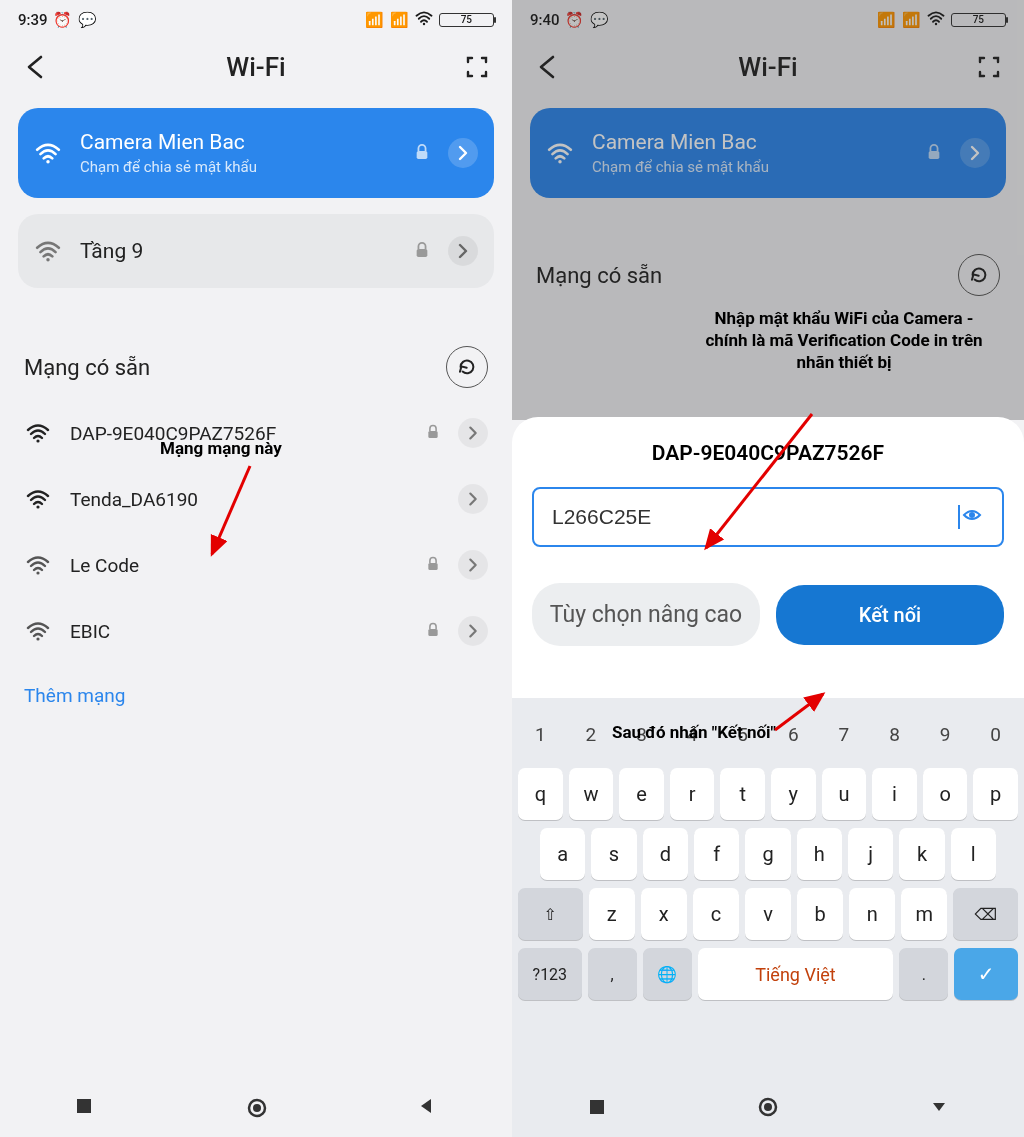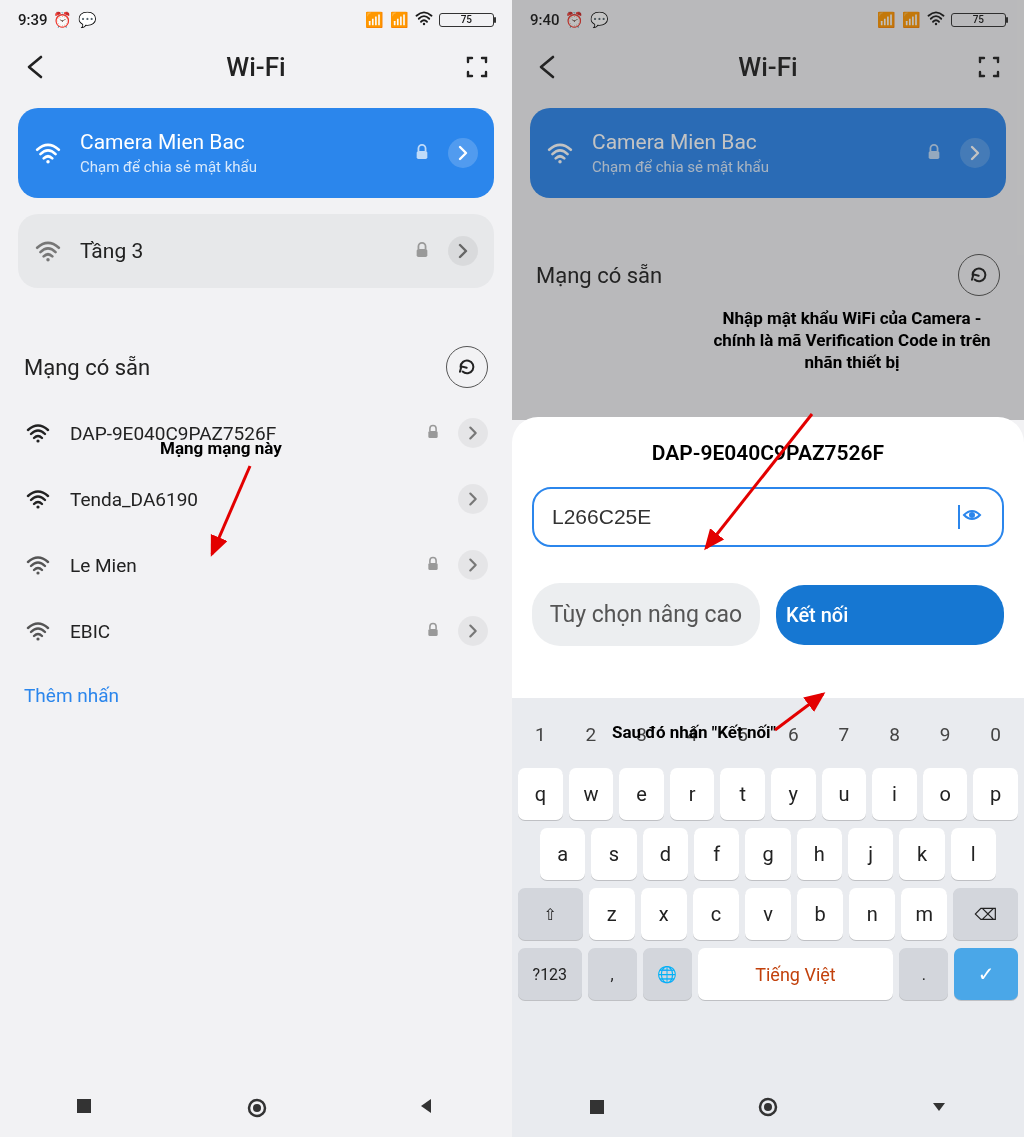--- a/index.html
+++ b/index.html
@@ -96,35 +96,35 @@
   .navbar .navico { width:20px; height:20px; color:#333; }
   
   .sheet {
     position:absolute; left:0; right:0; bottom:0;
     background:#fff; border-top-left-radius:26px; border-top-right-radius:26px;
     z-index:10; padding: 24px 20px 0; height: 720px;
     display:flex; flex-direction:column;
   }
   .sheet-title { font-size:21px; font-weight:600; text-align:center; margin-bottom:22px; }
   .pw-field {
-    border:2px solid #2b86ec; border-radius:19px; padding: 16px 18px;
+    border:2px solid #2b86ec; border-radius:8px; padding: 16px 18px;
     display:flex; align-items:center; margin-bottom: 36px;
   }
   .pw-field input {
     border:none; outline:none; font-size:21px; flex:1; background:transparent; color:#333;
   }
   .eye { color:#2b86ec; }
   .sheet-row { display:flex; gap:16px; align-items:center; margin-bottom: 10px; }
   .adv-btn {
     flex:1; background:#eceef0; border-radius:28px; padding:18px 10px;
     text-align:center; font-size:23px; color:#555;
   }
   .connect-btn {
     flex:1; background:#1677d2; color:#fff; border-radius:28px; padding:18px 10px;
-    font-size:20px; font-weight:500;
+    text-align:center; font-size:20px; font-weight:500;
   }
   .keyboard {
     margin: 12px -20px 0; background:#e9ebef; flex:1;
     display:flex; flex-direction:column; gap:8px; padding:10px 6px;
   }
   .krow { display:flex; gap:6px; justify-content:center; }
   .key {
     background:#fff; border-radius:7px; box-shadow: 0 1px 0 rgba(0,0,0,0.18);
     min-width:40px; height:52px; display:flex; align-items:center; justify-content:center;
     font-size:20px; color:#222; flex:1;
@@ -226,21 +226,21 @@
       </div>
   </div>
 
   <div class="card saved">
     <div class="wifi-ico">
         <svg width="26" height="26" viewBox="0 0 24 24" style="color:#777">
           <use href="#wifi-glyph"></use>
         </svg>
       </div>
     <div class="col">
-      <div class="name">Tầng 3</div>
+      <div class="name">Tầng 9</div>
     </div>
     <div><svg width="16" height="18" viewBox="0 0 18 18" style="color:#999">
           <use href="#lock-glyph"></use>
         </svg></div>
     <div class="chev-circ gray">
         <svg width="20" height="20" viewBox="0 0 20 20">
           <use href="#chev-glyph"></use>
         </svg>
       </div>
   </div>
@@ -289,21 +289,21 @@
             <use href="#chev-glyph"></use>
           </svg>
         </div>
     </div>
     <div class="net-item">
       <div class="wifi-ico wifi-weak2">
           <svg width="24" height="24" viewBox="0 0 24 24" style="color:#555">
             <use href="#wifi-glyph"></use>
           </svg>
         </div>
-      <div class="name">Le Mien</div>
+      <div class="name">Le Code</div>
       <div><svg width="14" height="16" viewBox="0 0 18 18" style="color:#999">
             <use href="#lock-glyph"></use>
           </svg></div>
       <div class="chev-circ gray">
           <svg width="18" height="18" viewBox="0 0 20 20" style="color:#777">
             <use href="#chev-glyph"></use>
           </svg>
         </div>
     </div>
     <div class="net-item">
@@ -317,21 +317,21 @@
             <use href="#lock-glyph"></use>
           </svg></div>
       <div class="chev-circ gray">
           <svg width="18" height="18" viewBox="0 0 20 20" style="color:#777">
             <use href="#chev-glyph"></use>
           </svg>
         </div>
     </div>
   </div>
 
-  <div class="add-net">Thêm nhấn</div>
+  <div class="add-net">Thêm mạng</div>
 
   <div class="navbar">
     <div class="navico"><svg width="18" height="18">
           <rect x="2" y="2" width="14" height="14" fill="#333"></rect>
         </svg></div>
     <div class="navico"><svg width="22" height="22">
           <circle cx="11" cy="11" r="8" stroke="#333" stroke-width="2.5" fill="none"></circle>
           <circle cx="11" cy="11" r="4" fill="#333"></circle>
         </svg></div>
     <div class="navico"><svg width="18" height="18">
@@ -396,21 +396,21 @@
     <div class="section-title">Mạng có sẵn</div>
     <div class="refresh-btn">
       <svg width="22" height="22" viewBox="0 0 24 24">
           <use href="#refresh-glyph"></use>
         </svg>
     </div>
   </div>
 
   <div class="dim-overlay" style="height:420px;"></div>
 
-  <div class="annot" style="top:308px; left:200px; width:280px;">Nhập mật khẩu WiFi của Camera - chính là mã Verification Code in trên nhãn thiết bị</div>
+  <div class="annot" style="top:308px; left:192px; width:280px;">Nhập mật khẩu WiFi của Camera - chính là mã Verification Code in trên nhãn thiết bị</div>
   <svg class="arrow" style="top:408px; left:180px;" width="130" height="160">
     <line x1="120" y1="6" x2="14" y2="140" stroke="#e30000" stroke-width="3" marker-end="url(#arrowhead-red)"></line>
   </svg>
 
   <div class="annot" style="top:722px; left:100px;">Sau đó nhấn "Kết nối"</div>
   <svg class="arrow" style="top:688px; left:255px;" width="70" height="50">
     <line x1="8" y1="42" x2="56" y2="6" stroke="#e30000" stroke-width="3" marker-end="url(#arrowhead-red)"></line>
   </svg>
 
   <div class="sheet">

